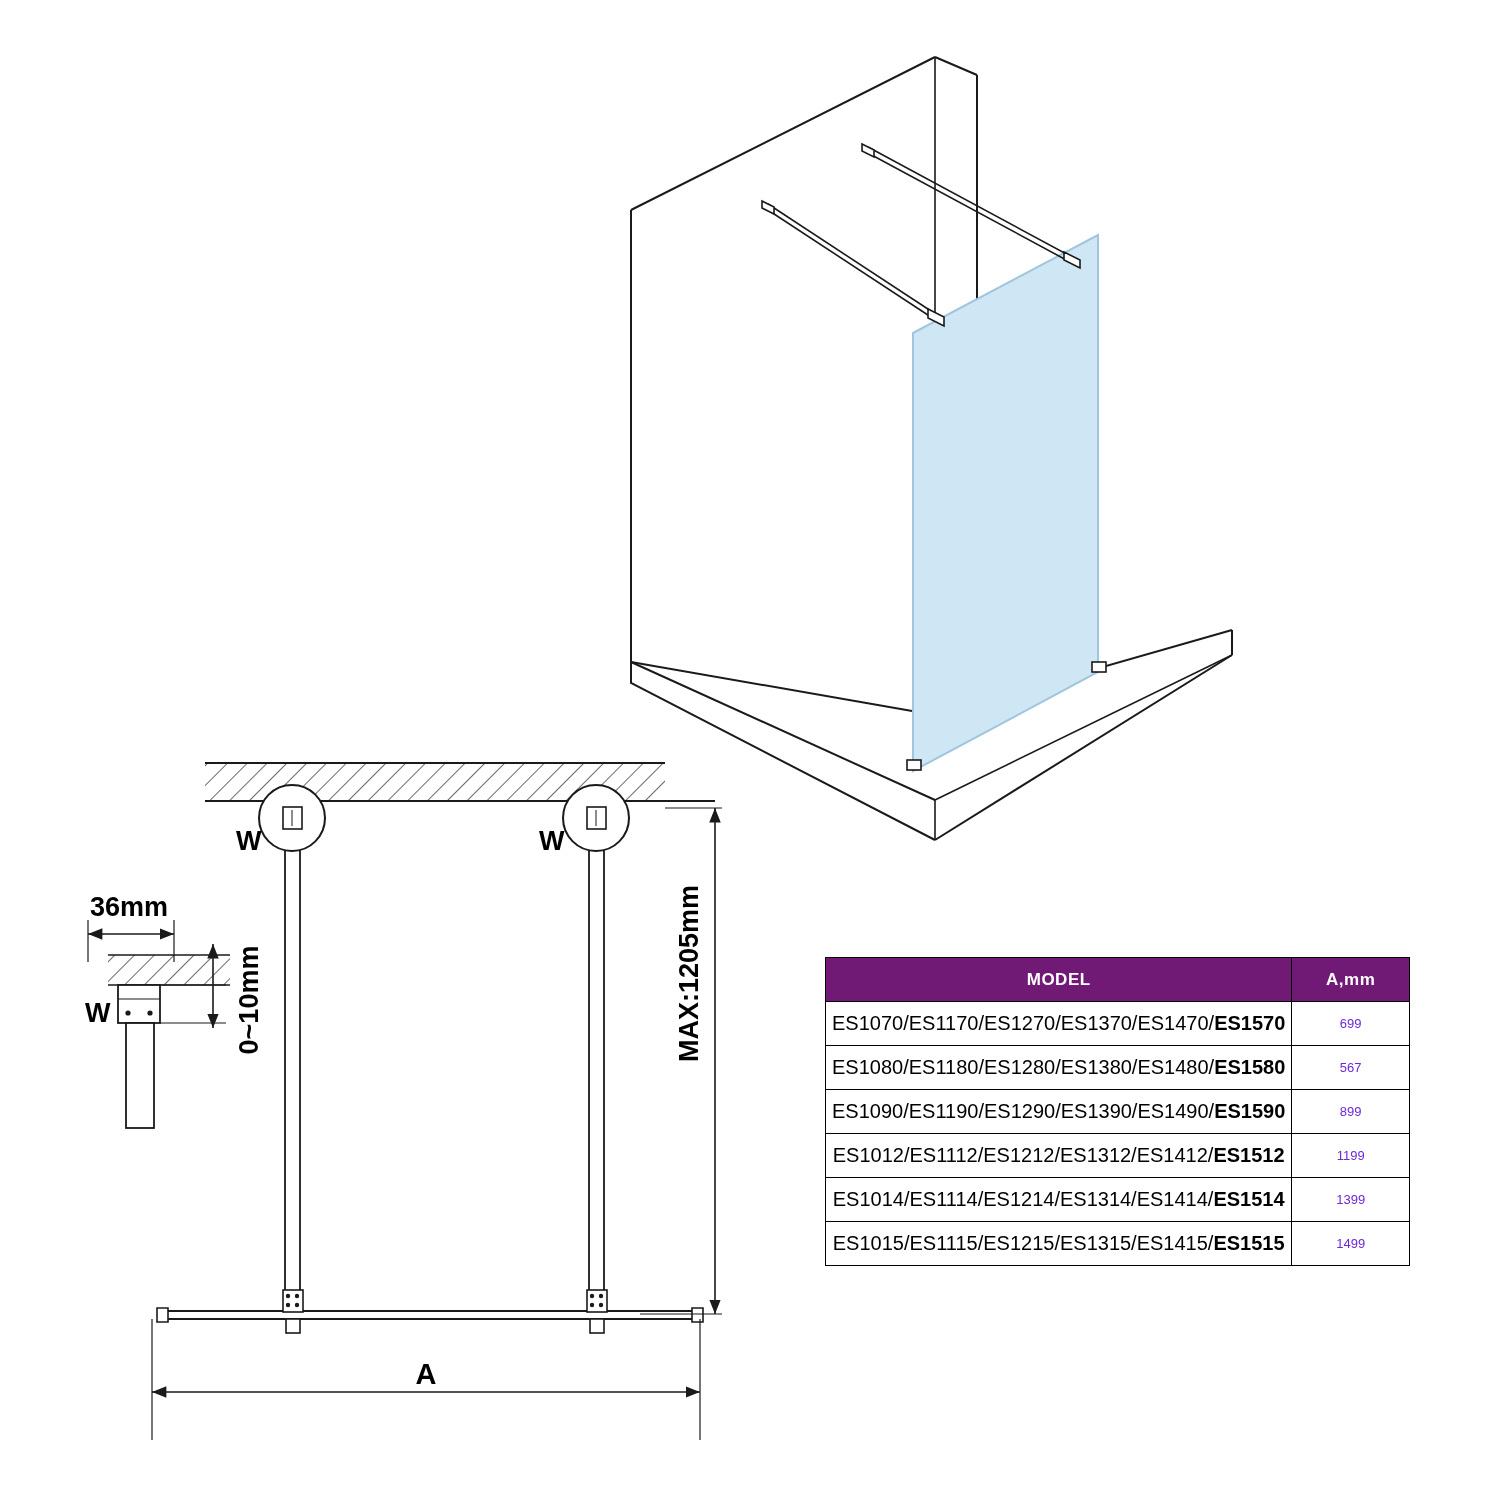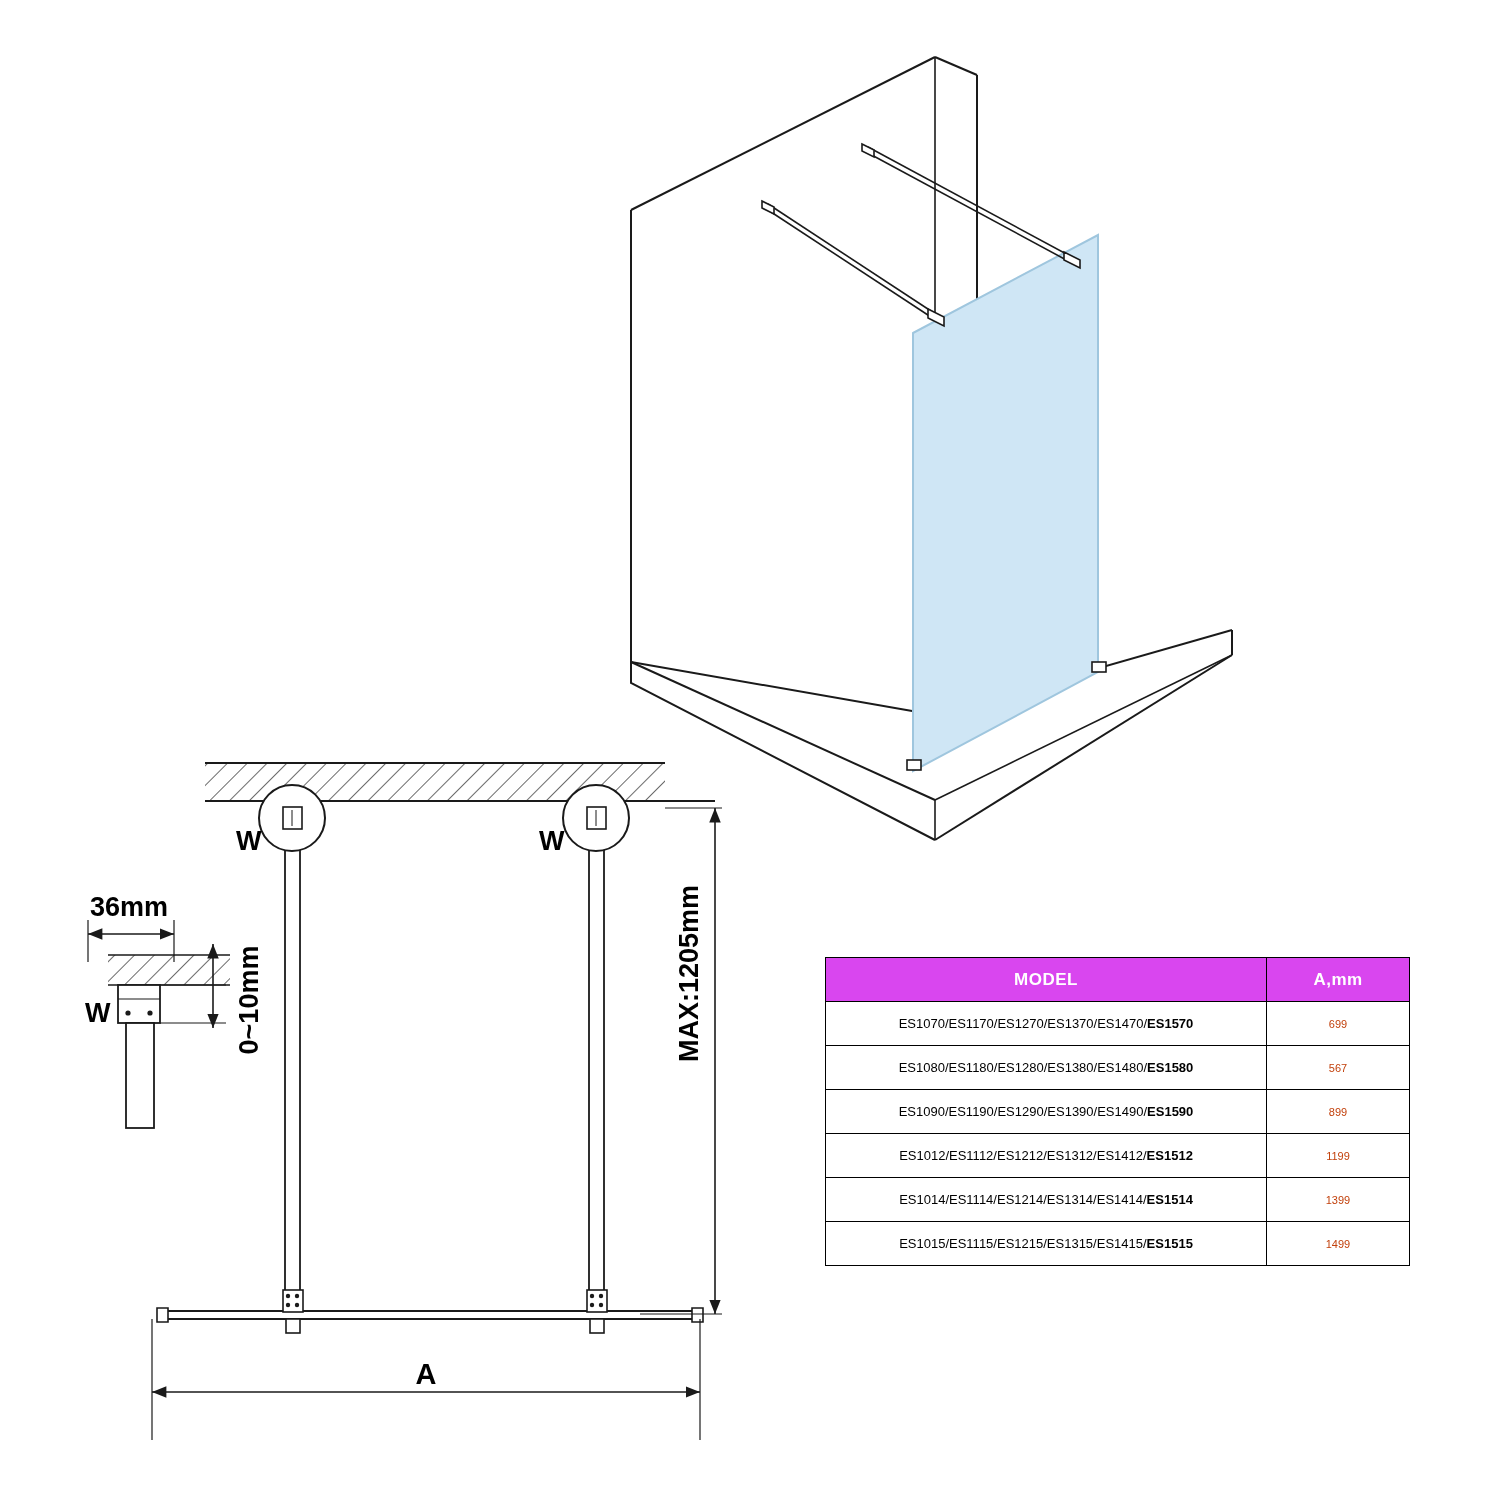--- a/index.html
+++ b/index.html
@@ -35,41 +35,41 @@
     border-collapse: collapse;
     font-family: "Liberation Sans", sans-serif;
   }
   .spec-table th, .spec-table td {
     border: 1px solid #000000;
     padding: 0;
     height: 43px;
     vertical-align: middle;
   }
   .spec-table thead th {
-    background: #d946ef;
+    background: #701a75;
     color: #ffffff;
     font-size: 17px;
     font-weight: bold;
     letter-spacing: 0.5px;
     border: 1px solid #000000;
   }
   .spec-table td.model {
     text-align: center;
-    font-size: 13px;
+    font-size: 20px;
     color: #000000;
     padding: 0 6px;
     white-space: nowrap;
   }
   .spec-table td.model .bold-part {
     font-weight: bold;
   }
   .spec-table td.val {
     text-align: center;
-    font-size: 11px;
-    color: #c2410c;
+    font-size: 13px;
+    color: #6d28d9;
     width: 142px;
   }
   .lbl {
     font-family: "Liberation Sans", sans-serif;
     font-weight: bold;
     fill: #000000;
   }
 </style>
 </head>
 <body>

